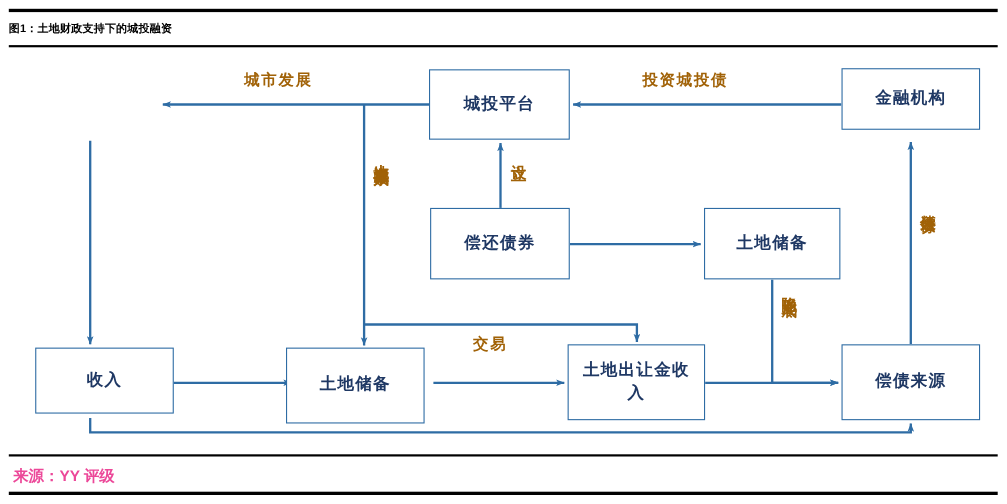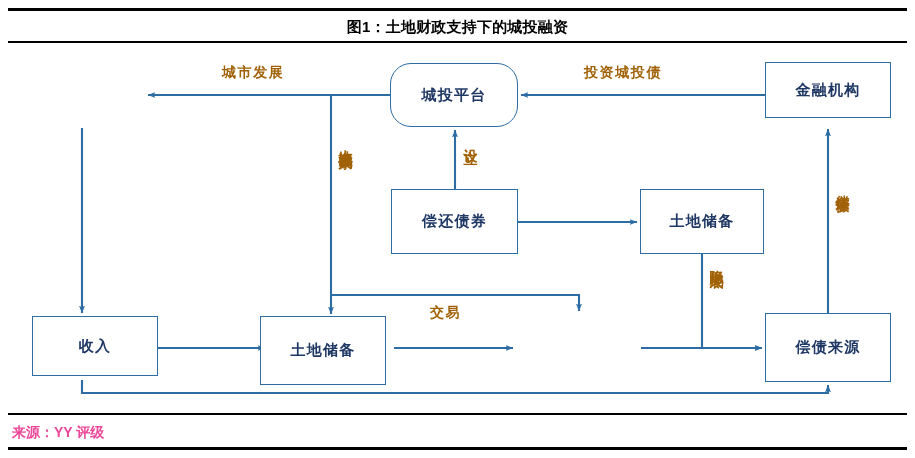--- a/index.html
+++ b/index.html
@@ -35,24 +35,23 @@
   }
   #title-rule-top { top: 8px; }
   #title-rule-bottom { top: 41px; }
   #figure-title {
     position: absolute;
     left: 8px;
     top: 13px;
     width: 899px;
     height: 28px;
     line-height: 28px;
-    text-align: center;
     font-family: "Liberation Sans", "DejaVu Sans", sans-serif;
     font-weight: bold;
-    font-size: 15px;
+    font-size: 10px;
     color: #000000;
     letter-spacing: 0.2px;
     white-space: nowrap;
   }
 
   
   #source-rule-top { top: 413px; }
   #source-rule-bottom { top: 447px; }
   #source-text {
     position: absolute;
@@ -163,21 +162,21 @@
 
         <path d="M394,304 L513,304" marker-end="url(#arrow)"></path>
 
         <path d="M641,304 L762,304" marker-end="url(#arrow)"></path>
 
         <path d="M82,336 L82,349 L828,349 L828,341" marker-end="url(#arrow)"></path>
       </g>
     </svg>
 
 
-    <div class="node" style="left:390px; top:19px; width:128px; height:64px;border-radius:21px;">
+    <div class="node" style="left:390px; top:19px; width:128px; height:64px;">
       <span>城投平台</span>
     </div>
 
     <div class="node" style="left:765px; top:18px; width:126px; height:56px;">
       <span>金融机构</span>
     </div>
 
     <div class="node" style="left:391px; top:145px; width:127px; height:65px;">
       <span>偿还债券</span>
     </div>
@@ -187,20 +186,26 @@
     </div>
 
     <div class="node" style="left:32px; top:272px; width:126px; height:60px;">
       <span>收入</span>
     </div>
 
     <div class="node" style="left:260px; top:272px; width:126px; height:69px;">
       <span>土地储备</span>
     </div>
 
+    <div class="node" style="left:516px; top:269px; width:125px; height:69px;">
+      <div>
+        <span>土地出让金收</span>
+        <span>入</span>
+      </div>
+    </div>
 
     <div class="node" style="left:765px; top:269px; width:126px; height:69px;">
       <span>偿债来源</span>
     </div>
 
     <div class="edge-label" style="left:222px; top:20px;">城市发展</div>
 
     <div class="edge-label" style="left:584px; top:20px;">投资城投债</div>
 
     <div class="edge-label vertical" style="left:336px; top:94px;">土地资源禀赋</div>

